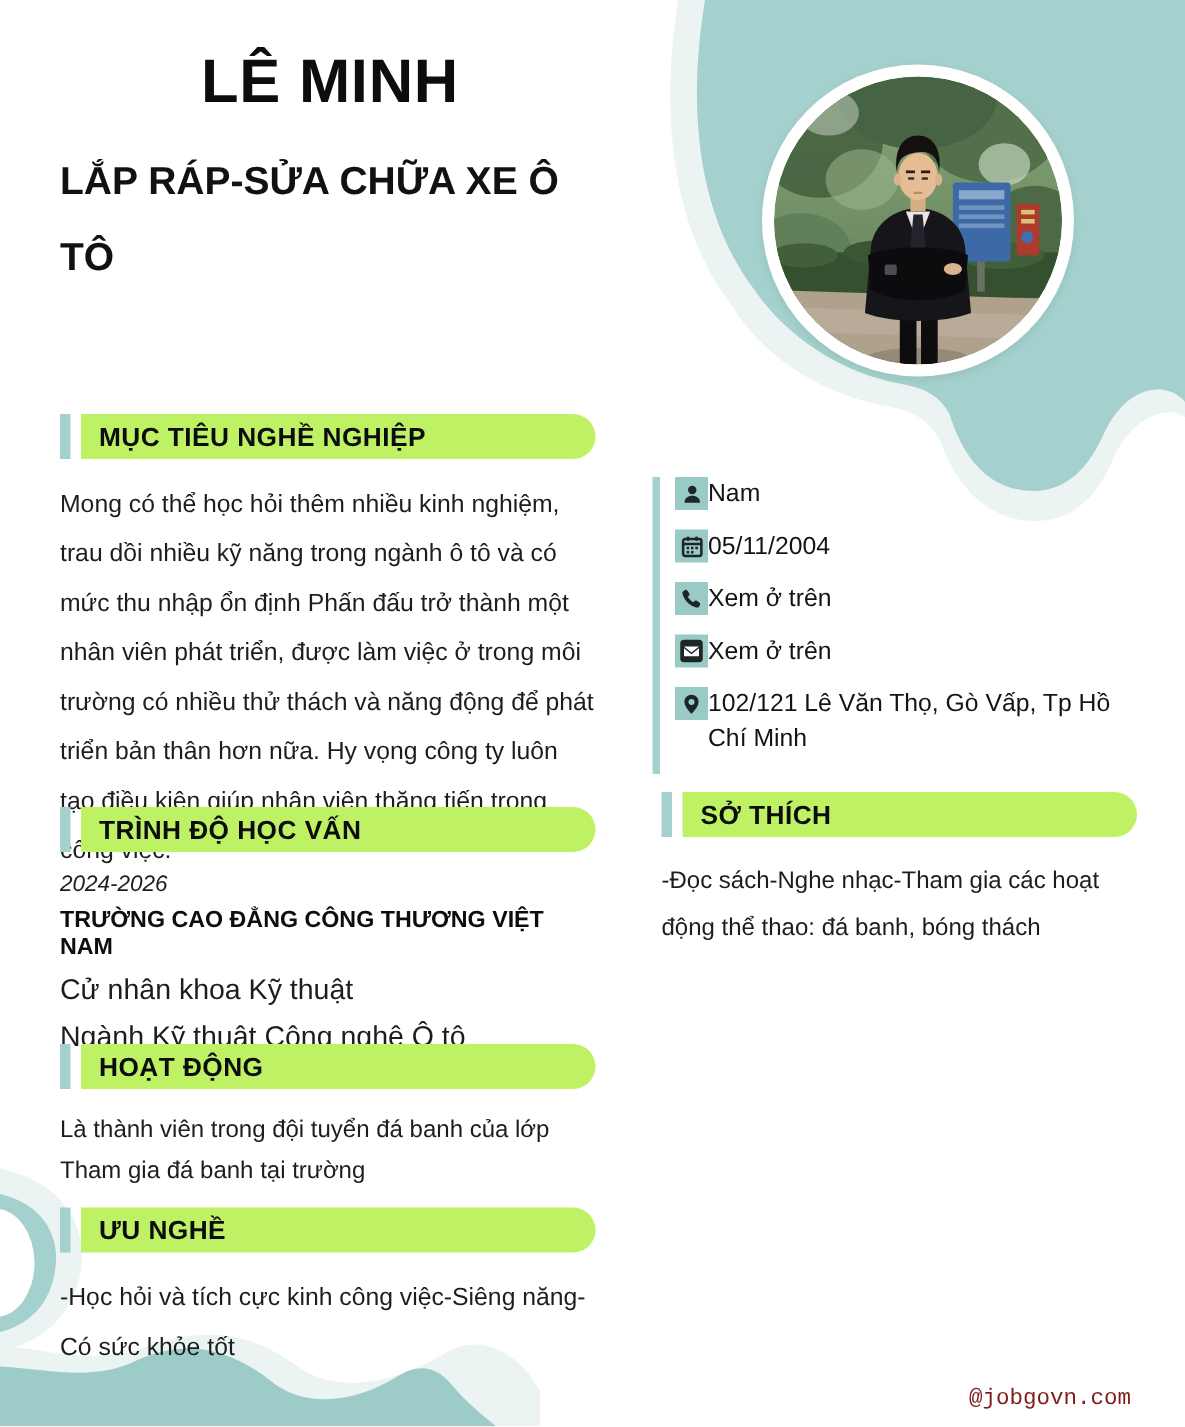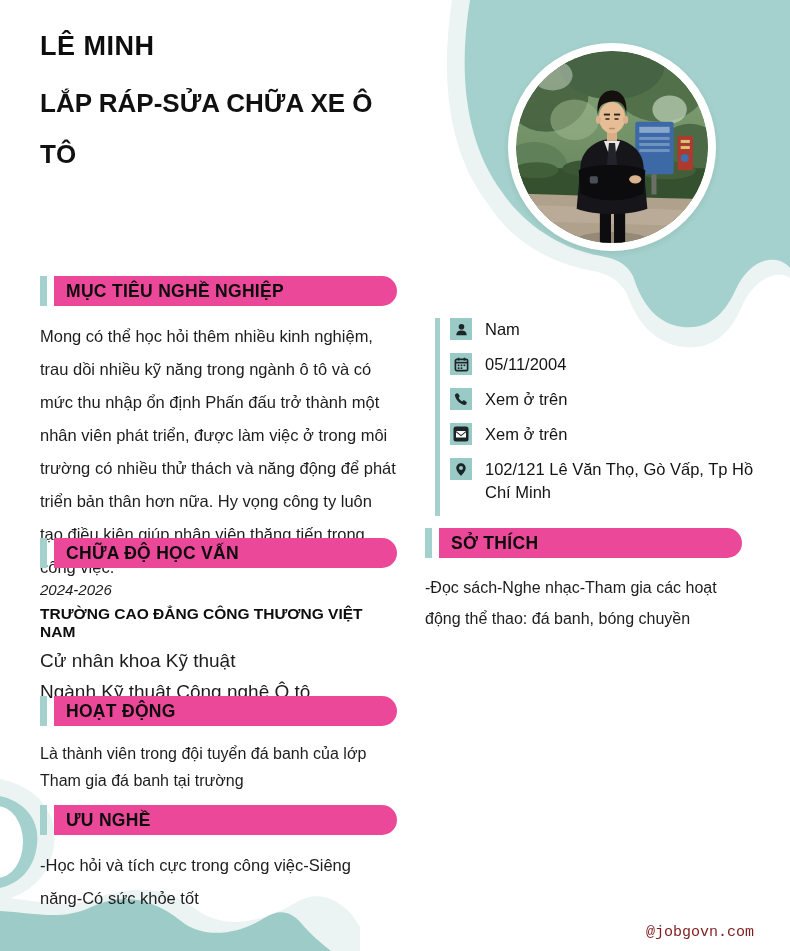--- a/index.html
+++ b/index.html
@@ -16,28 +16,28 @@
   .photo-ring {
     position:absolute; left:508px; top:43px; width:208px; height:208px;
     background:#ffffff; border-radius:50%;
     display:flex; align-items:center; justify-content:center;
     box-shadow:0 2px 6px rgba(0,0,0,0.08);
   }
   .photo-ring svg { border-radius:50%; display:block; }
 
   
   .header-block { position:absolute; left:40px; top:30px; width:360px; }
-  .name { font-size:27px; font-weight:bold; letter-spacing:0.5px; color:#0d0d0d; line-height:1.2; }
+  .name { font-size:41px; font-weight:bold; letter-spacing:0.5px; color:#0d0d0d; line-height:1.2;text-align:center; }
   .job-title { margin-top:16px; font-size:26px; font-weight:bold; color:#111111; line-height:1.95; width:352px; }
 
   
   .sec-head { display:flex; height:30px; }
   .sec-head .accent { width:7px; background:#a4d1cd; margin-right:7px; flex:0 0 7px; }
   .sec-head .bar {
-    flex:1; background:#ec4899; border-radius:0 15px 15px 0;
+    flex:1; background:#bef264; border-radius:0 15px 15px 0;
     display:flex; align-items:center; padding-left:12px;
   }
   .sec-head .bar span { font-size:17.5px; font-weight:bold; color:#0c0c0c; letter-spacing:0.3px; }
 
   
   .left-col { position:absolute; left:40px; top:276px; width:357px; height:640px; }
   .left-col section { position:absolute; left:0; width:357px; }
   .sec-objective { top:0; }
   .sec-education { top:262px; }
   .sec-activities { top:420px; }
@@ -47,29 +47,29 @@
   .edu-school { margin-top:7px; font-size:15.5px; font-weight:bold; color:#0d0d0d; }
   .edu-line { margin-top:9px; font-size:19px; color:#1d1d1d; }
   .act-line { font-size:16px; line-height:27px; color:#1d1d1d; }
   .act-wrap { margin-top:14px; }
 
   
   .info-list {
     position:absolute; left:435px; top:318px; width:322px;
     border-left:5px solid #a4d1cd; padding-left:10px;
   }
-  .info-row { display:flex; gap:13px; margin-bottom:12px; align-items:flex-start; }
+  .info-row { display:flex; margin-bottom:12px; align-items:flex-start; }
   .info-icon {
     width:22px; height:22px; flex:0 0 22px; background:#99cac6;
     display:flex; align-items:center; justify-content:center;
   }
   .info-icon svg { display:block; }
   .info-value { font-size:16.5px; line-height:23px; color:#141414; padding-top:0px; }
 
-  .hobbies-block { position:absolute; left:425px; top:528px; width:317px; }
+  .hobbies-block { position:absolute; left:441px; top:528px; width:317px; }
   .hobbies-body { margin-top:14px; font-size:16px; line-height:31px; color:#1d1d1d; }
 
   
   .watermark {
     position:absolute; right:36px; bottom:10px;
     font-family:"Liberation Mono", monospace; font-size:15px; color:#7f1d1d;
   }
 </style>
 </head>
 <body>
@@ -167,21 +167,21 @@
           <span>MỤC TIÊU NGHỀ NGHIỆP</span>
         </div>
     </div>
     <p class="body-text">Mong có thể học hỏi thêm nhiều kinh nghiệm, trau dồi nhiều kỹ năng trong ngành ô tô và có mức thu nhập ổn định Phấn đấu trở thành một nhân viên phát triển, được làm việc ở trong môi trường có nhiều thử thách và năng động để phát triển bản thân hơn nữa. Hy vọng công ty luôn tạo điều kiện giúp nhân viên thăng tiến trong công việc.</p>
   </section>
 
   <section class="sec-education">
     <div class="sec-head">
       <div class="accent"></div>
       <div class="bar">
-          <span>CHỮA ĐỘ HỌC VẤN</span>
+          <span>TRÌNH ĐỘ HỌC VẤN</span>
         </div>
     </div>
     <div class="edu-period">2024-2026</div>
     <div class="edu-school">TRƯỜNG CAO ĐẲNG CÔNG THƯƠNG VIỆT NAM</div>
     <div class="edu-line">Cử nhân khoa Kỹ thuật</div>
     <div class="edu-line">Ngành Kỹ thuật Công nghệ Ô tô</div>
   </section>
 
   <section class="sec-activities">
     <div class="sec-head">
@@ -196,21 +196,21 @@
     </div>
   </section>
 
   <section class="sec-strengths">
     <div class="sec-head">
       <div class="accent"></div>
       <div class="bar">
           <span>ƯU NGHỀ</span>
         </div>
     </div>
-    <p class="body-text">-Học hỏi và tích cực trong công việc-Siêng năng-Có sức khỏe tốt</p>
+    <p class="body-text">-Học hỏi và tích cực kinh công việc-Siêng năng-Có sức khỏe tốt</p>
   </section>
 
 </div>
 
 <div class="info-list">
 
   <div class="info-row">
     <div class="info-icon">
       <svg width="15" height="15" viewBox="0 0 16 16">
           <circle cx="8" cy="5" r="3" fill="#1c2527"></circle>
@@ -268,16 +268,16 @@
 
 </div>
 
 <div class="hobbies-block">
   <div class="sec-head">
     <div class="accent"></div>
     <div class="bar">
         <span>SỞ THÍCH</span>
       </div>
   </div>
-  <p class="hobbies-body">-Đọc sách-Nghe nhạc-Tham gia các hoạt động thể thao: đá banh, bóng chuyền</p>
+  <p class="hobbies-body">-Đọc sách-Nghe nhạc-Tham gia các hoạt động thể thao: đá banh, bóng thách</p>
 </div>
 
 <div class="watermark">@jobgovn.com</div>
 
 </body></html>

